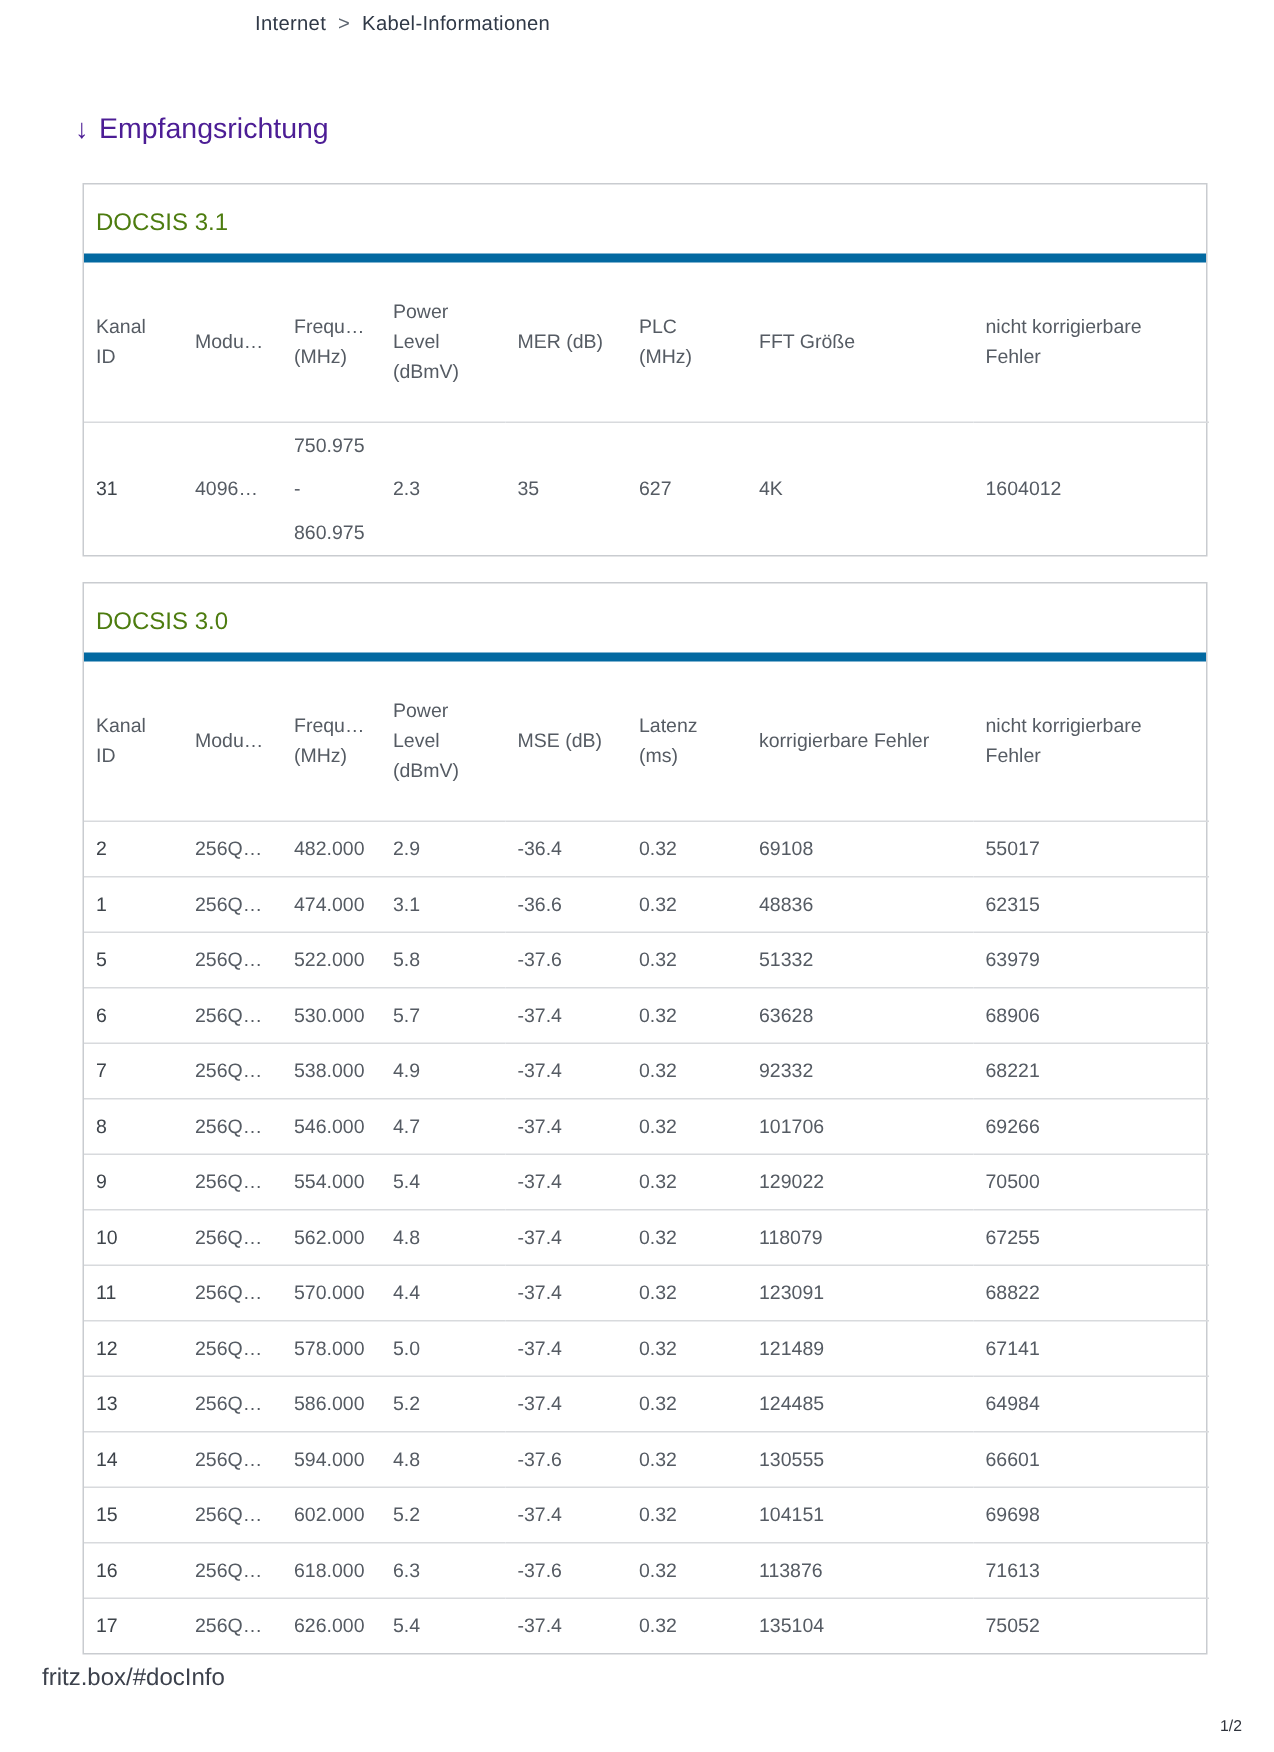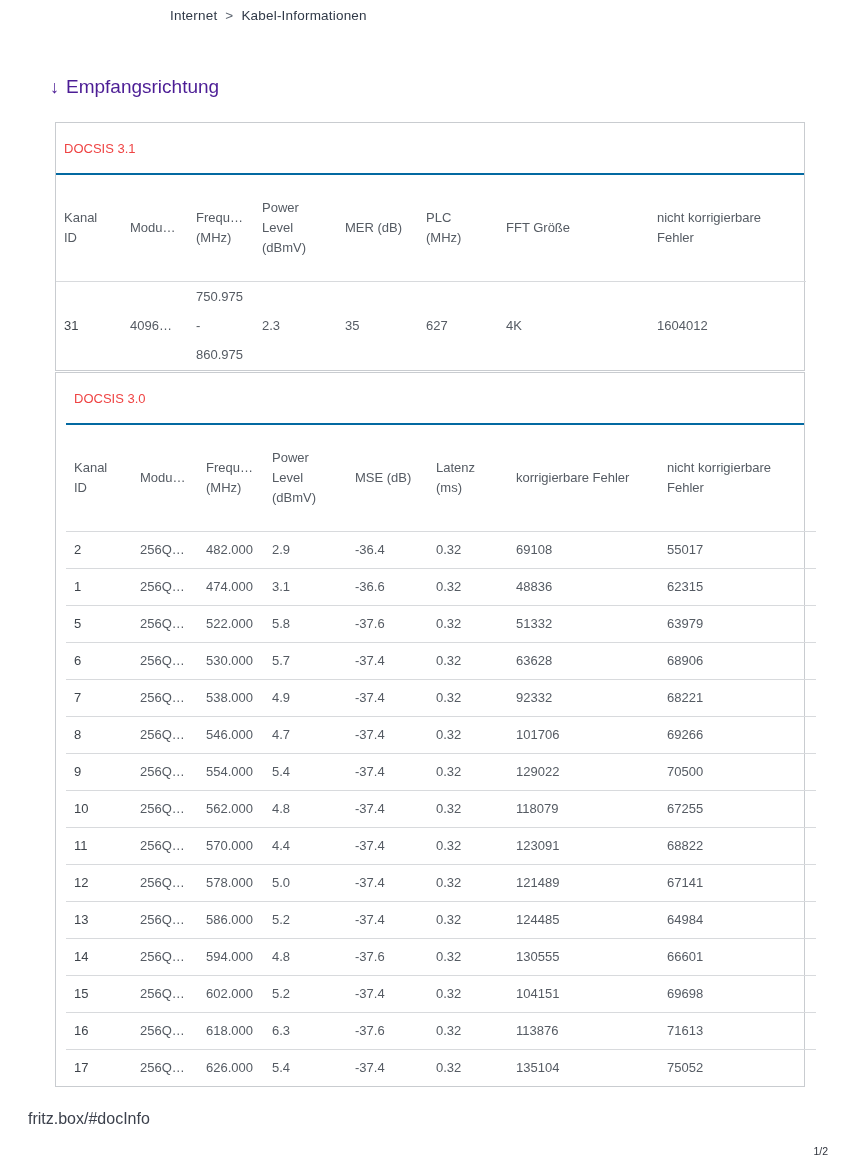--- a/index.html
+++ b/index.html
@@ -31,27 +31,27 @@
     position: absolute; left: 50px; top: 76px;
     font-size: 19px; color: #4c1d95;
   }
   .page-heading .arrow { margin-right: 7px; font-size: 18px; }
 
   .table-card {
     position: absolute; left: 55px; width: 750px;
     border: 1px solid #c9ccd0; background: #fff;
   }
   .card-31 { top: 122px; }
-  .card-30 { top: 372px; padding-left: 10px; }
+  .card-30 { top: 388px; }
 
   .table-title {
     height: 52px; line-height: 52px;
     padding-left: 8px;
-    font-size: 13px; color: #ef4444;
-    border-bottom: 2px solid #0369a1;
+    font-size: 16px; color: #4d7c0f;
+    border-bottom: 6px solid #0369a1;
   }
 
   table.data { width: 100%; border-collapse: collapse; table-layout: fixed; }
   col.c1 { width: 66px; } col.c2 { width: 66px; } col.c3 { width: 66px; }
   col.c4 { width: 83px; } col.c5 { width: 81px; } col.c6 { width: 80px; }
   col.c7 { width: 151px; } col.c8 { width: 157px; }
 
   th, td {
     font-size: 13px; font-weight: 400;
     text-align: left; vertical-align: middle;

